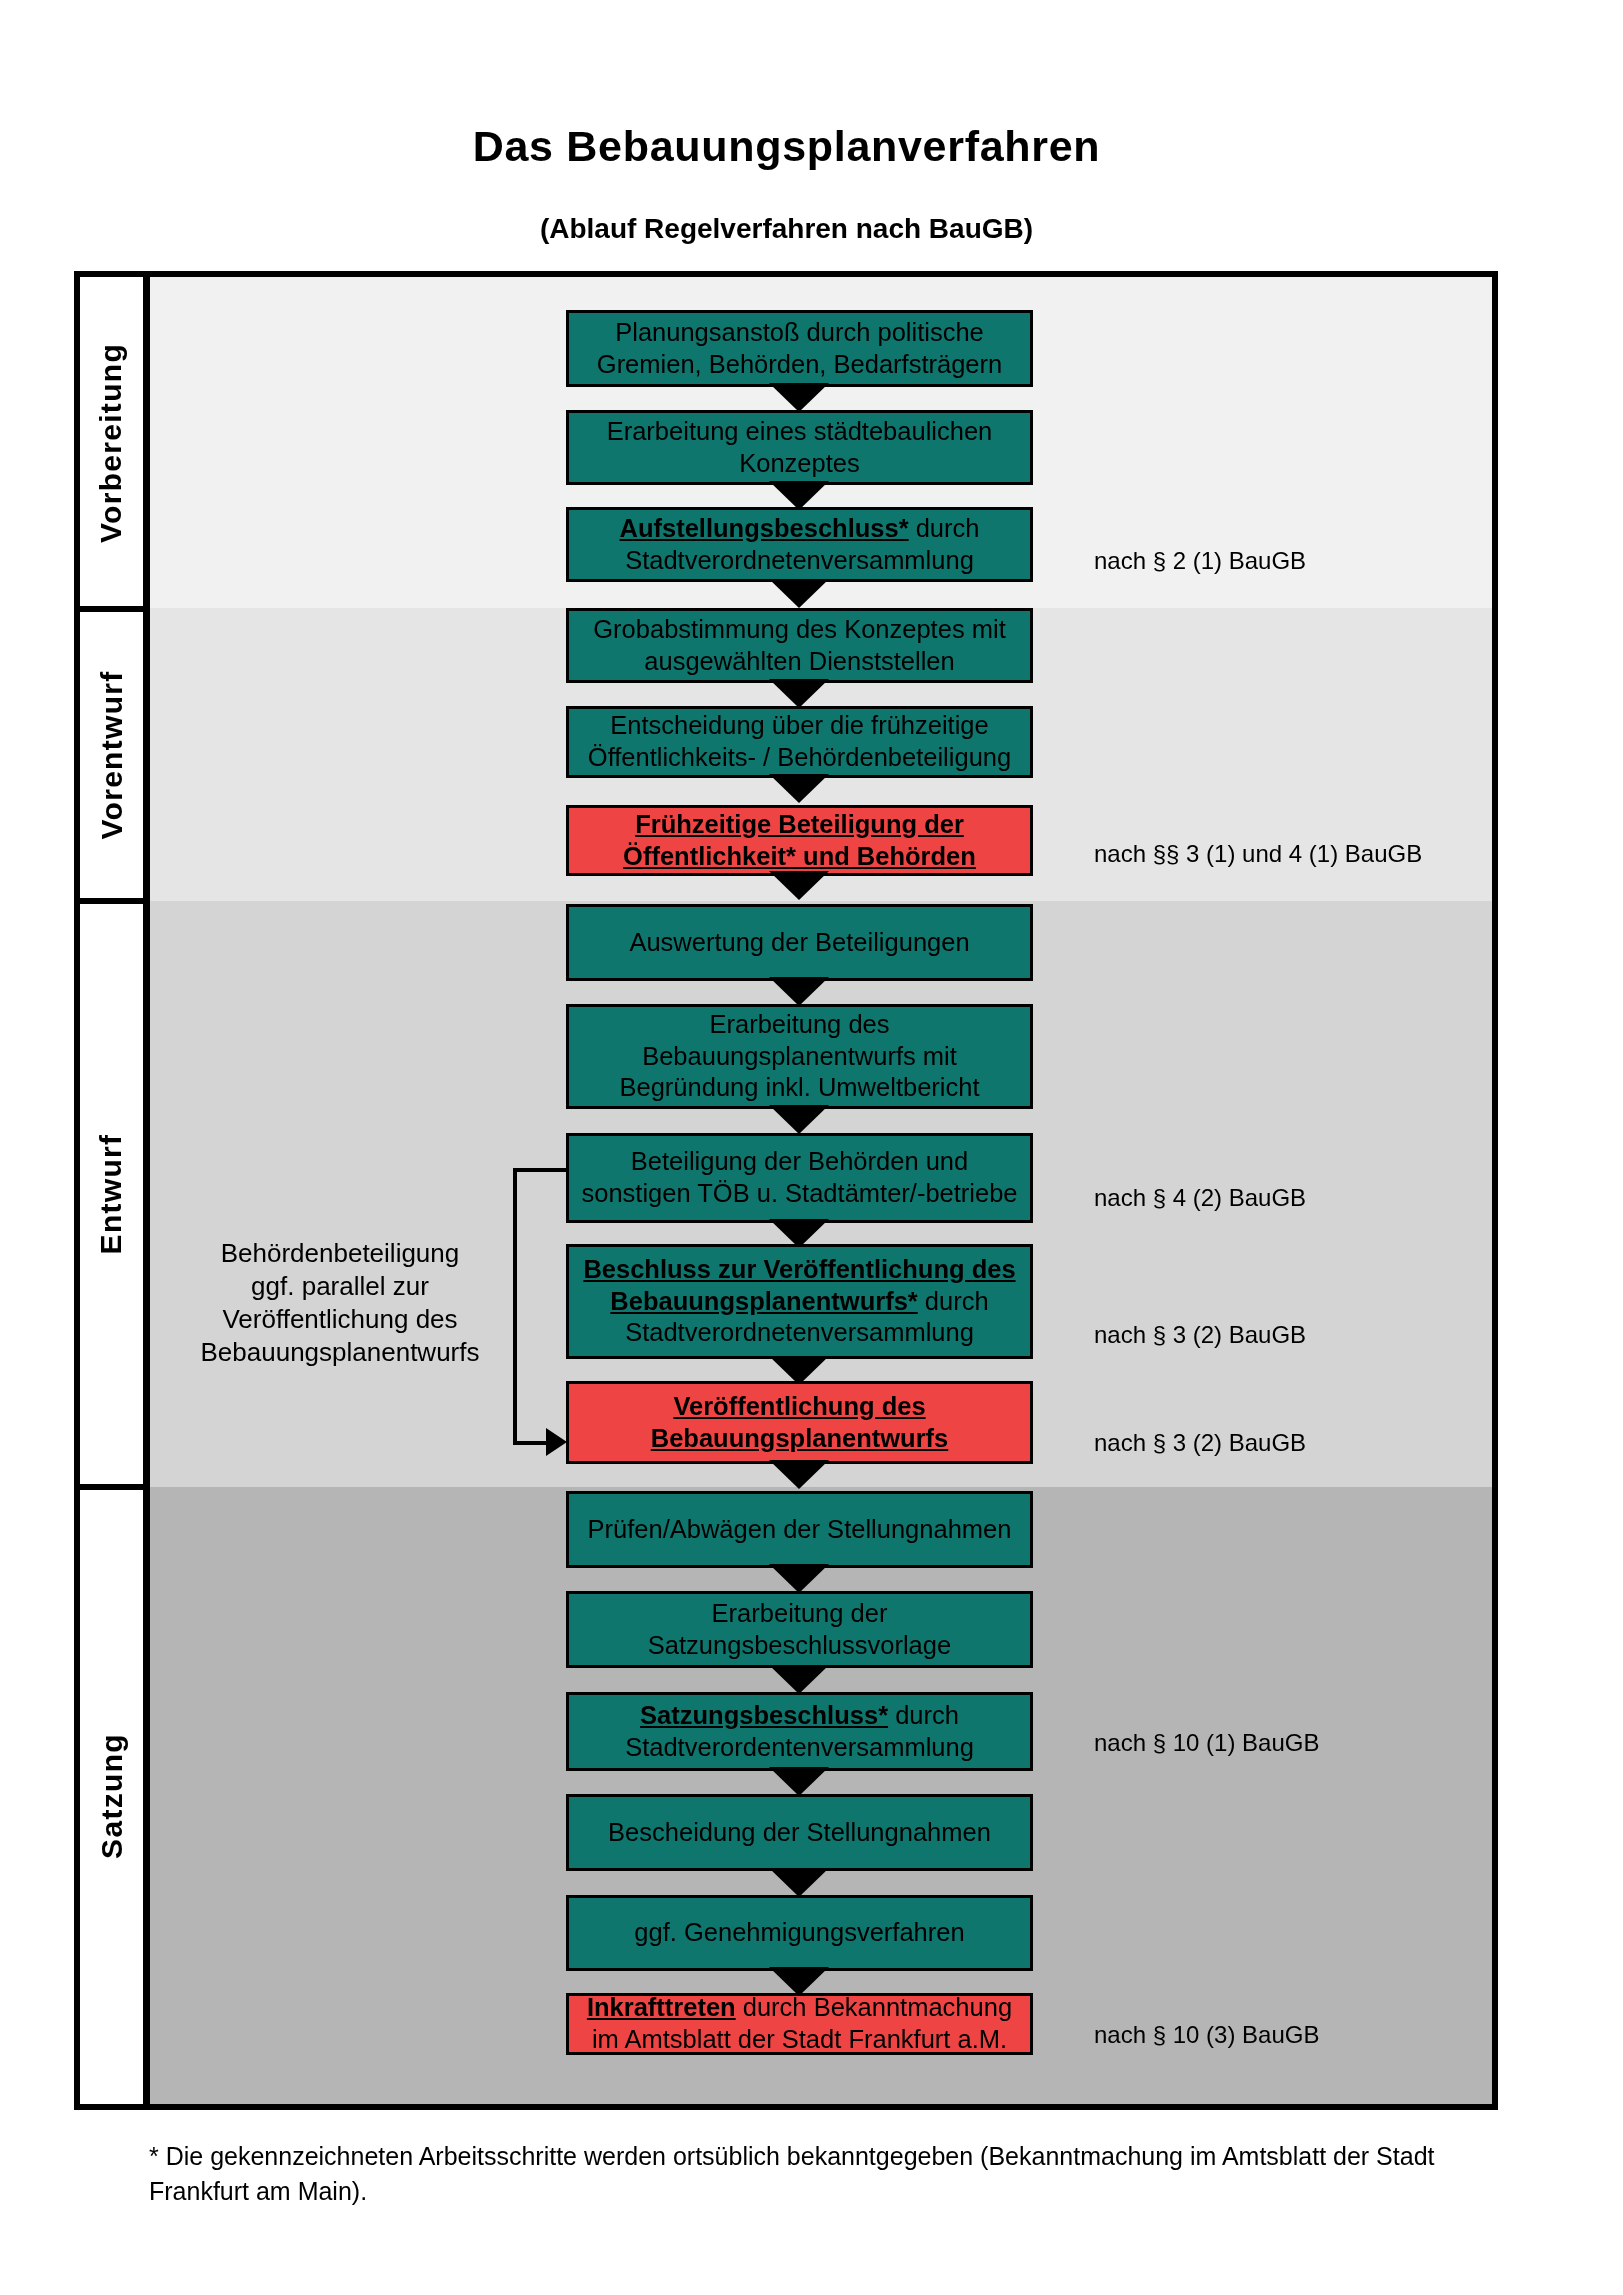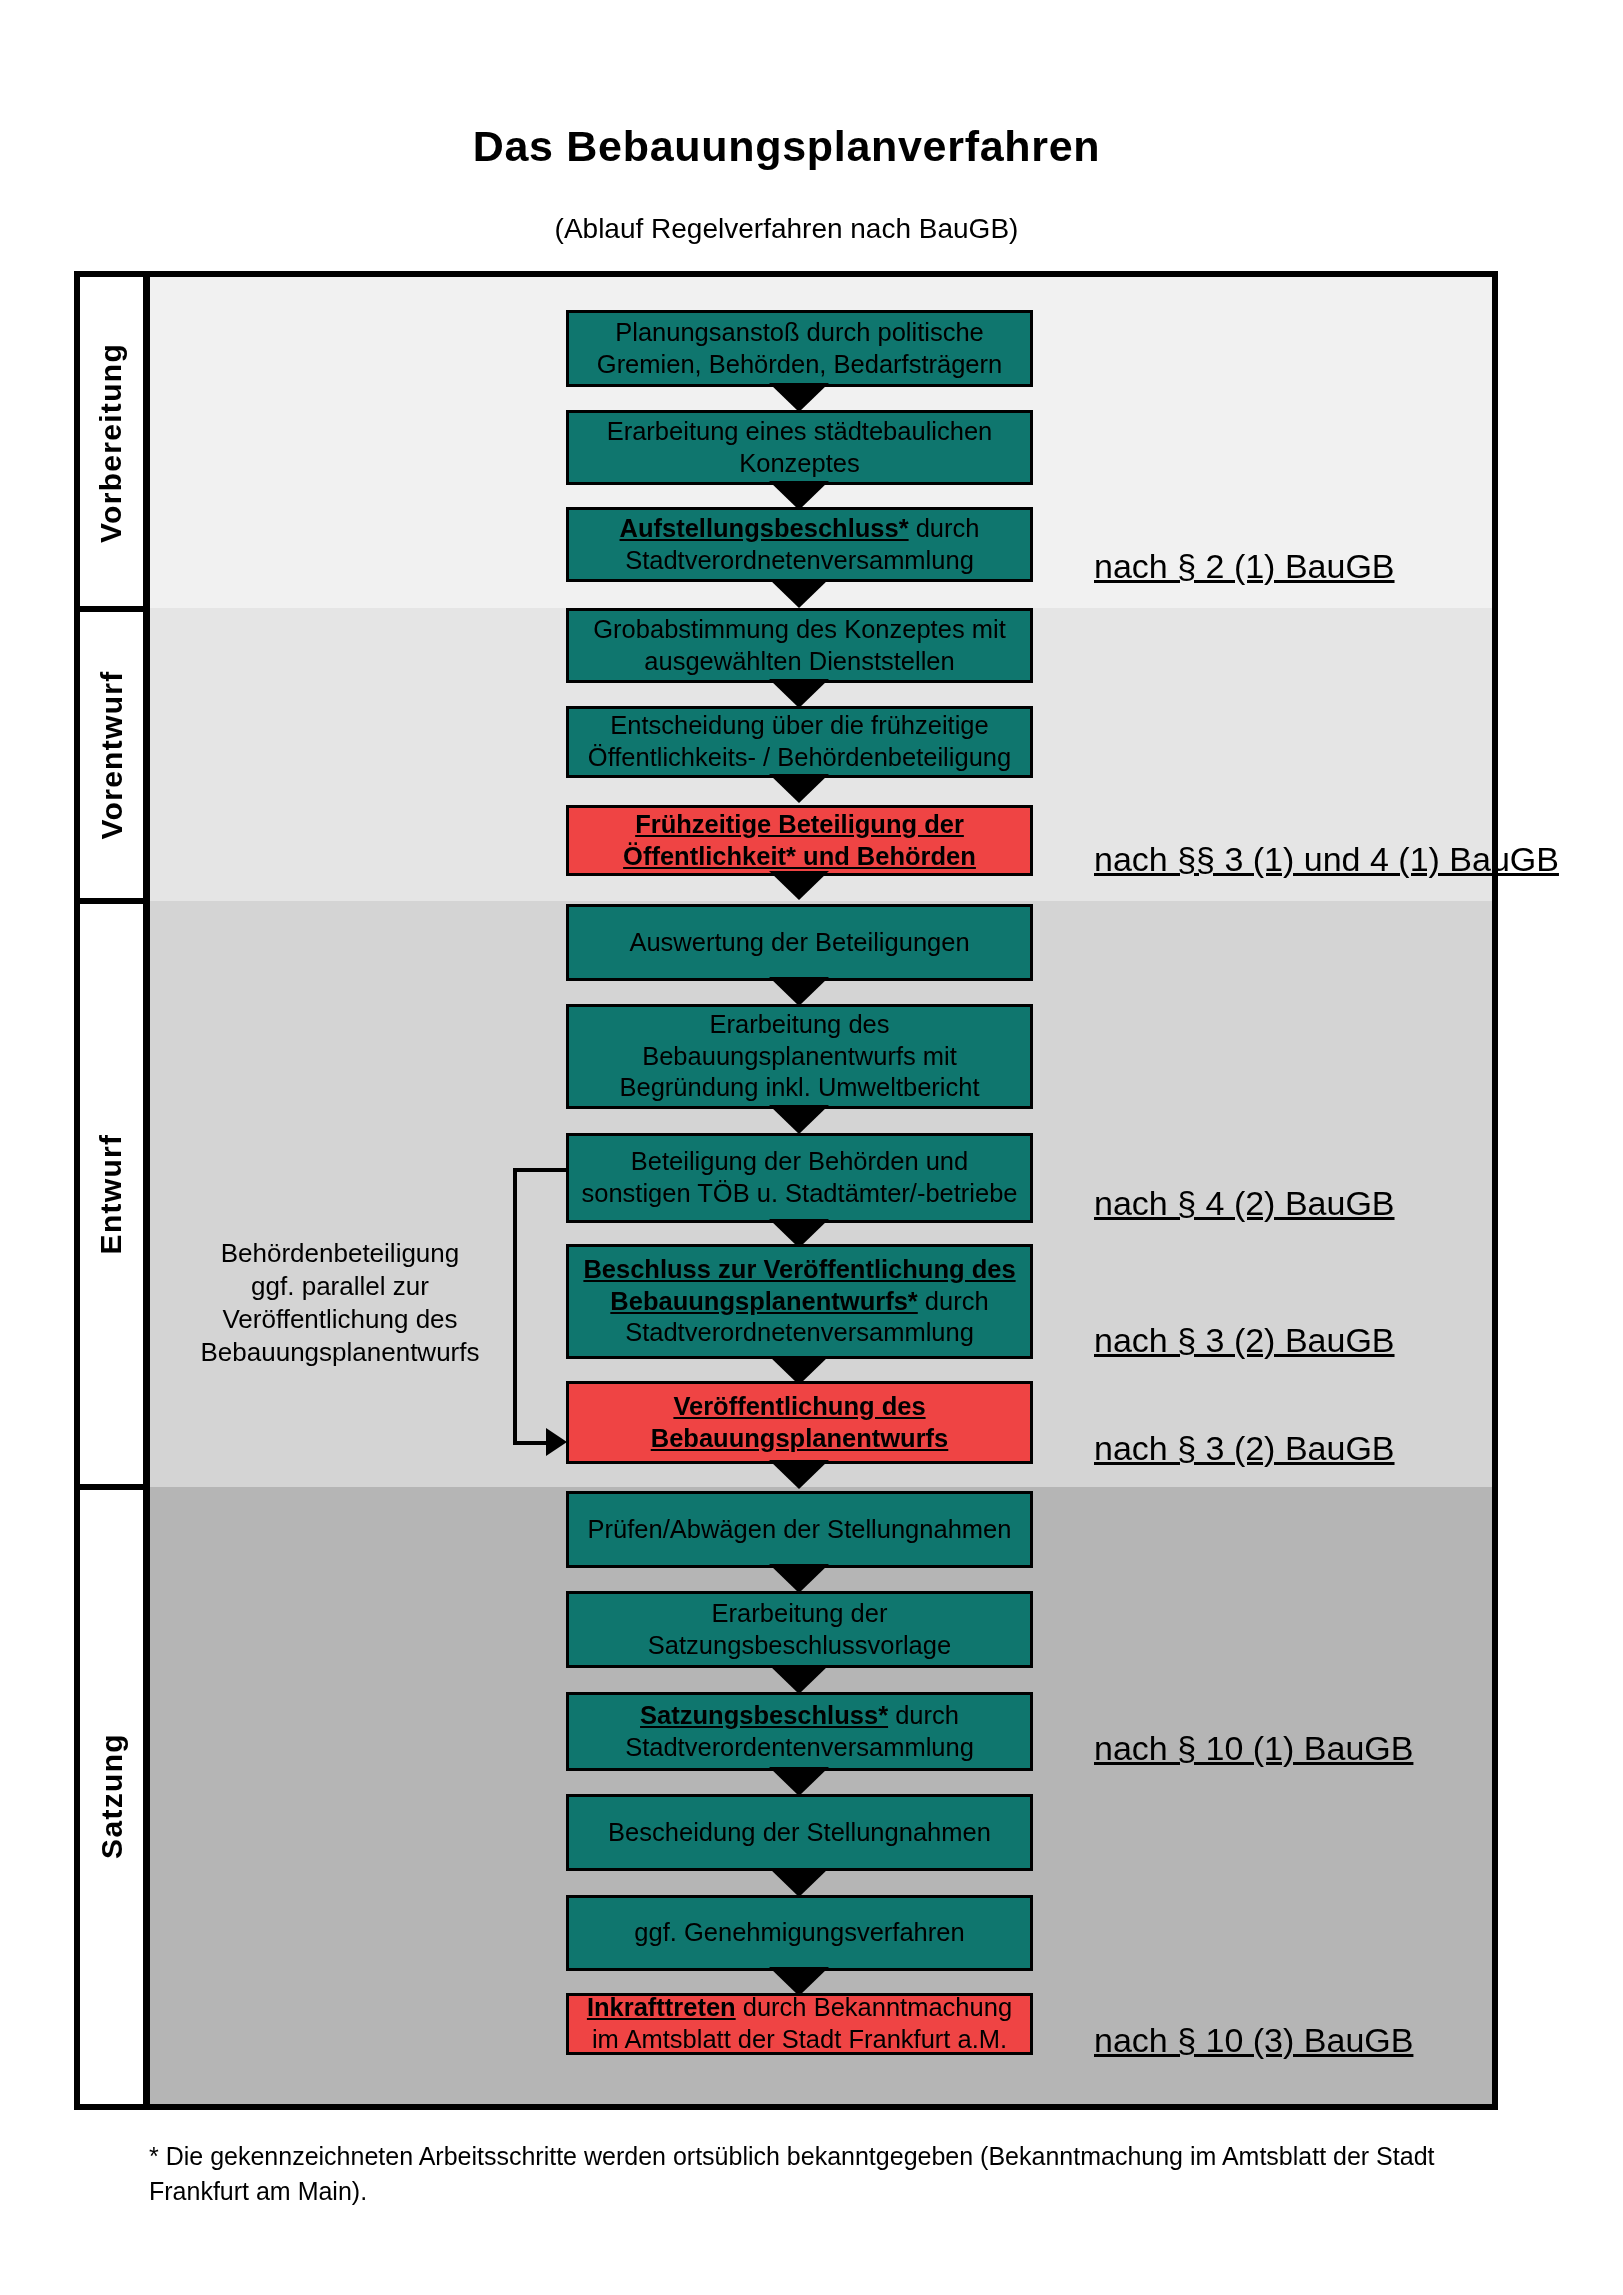--- a/index.html
+++ b/index.html
@@ -6,21 +6,21 @@
   .page {
     position:relative; width:1623px; height:2295px; background:#ffffff;
     font-family:"Liberation Sans", sans-serif; color:#000; overflow:hidden;
   }
   .title {
     position:absolute; left:74px; top:122px; width:1425px;
     text-align:center; font-size:43px; font-weight:bold; letter-spacing:0.7px;
   }
   .subtitle {
     position:absolute; left:74px; top:213px; width:1425px;
-    text-align:center; font-size:28px; font-weight:normal;
+    text-align:center; font-size:28px; font-weight:bold;
   }
   .frame {
     position:absolute; left:74px; top:271px; width:1412px; height:1827px;
     border:6.5px solid #000;
   }
   .labelcol { position:absolute; left:0; top:0; width:63px; height:1827px; background:#ffffff; }
   .coldivider { position:absolute; left:63px; top:0; width:6.5px; height:1827px; background:#000; }
   .band { position:absolute; left:70px; width:1342px; }
   .band.p1 { top:0; height:331px; background:#f1f1f1; }
   .band.p2 { top:331px; height:293px; background:#e5e5e5; }
@@ -45,21 +45,21 @@
     display:flex; align-items:center; justify-content:center;
   }
   .box.hl { background:#ef4444; }
   .bt { white-space:pre-line; text-align:center; font-size:25.5px; line-height:1.24; padding:0 5.2px; }
   .bb { font-weight:bold;text-decoration:underline; }
   .arrow {
     position:absolute; left:689px; width:0; height:0;
     border-left:30px solid transparent; border-right:30px solid transparent;
     border-top:29px solid #000;
   }
-  .ref { position:absolute; left:1014px; font-size:34px; white-space:nowrap;text-decoration:underline; }
+  .ref { position:absolute; left:1014px; font-size:24px; white-space:nowrap; }
   .sidenote {
     position:absolute; left:70px; top:960px; width:380px;
     font-size:26px; line-height:33px; text-align:center; white-space:pre-line;
   }
   .cline { position:absolute; background:#000; }
   .rarrow {
     position:absolute; left:466px; top:1151px; width:0; height:0;
     border-top:14.4px solid transparent; border-bottom:14.4px solid transparent;
     border-left:21px solid #000;
   }

